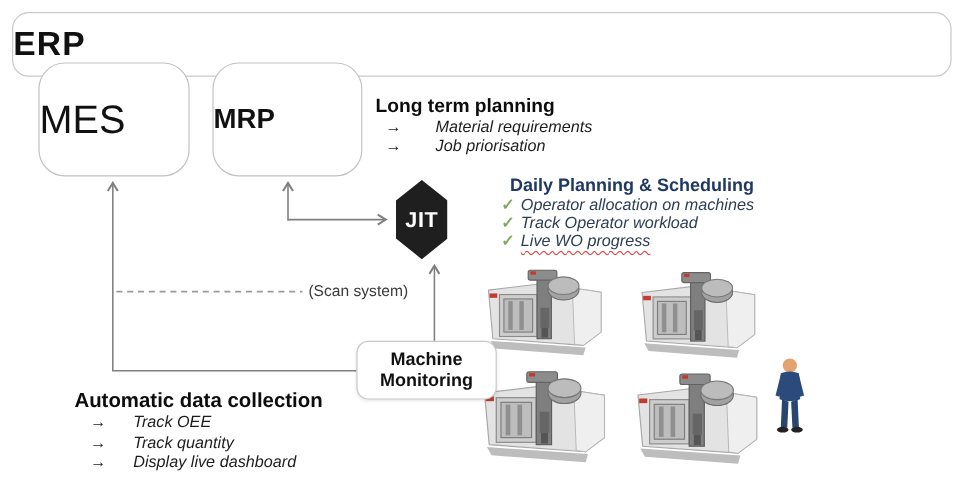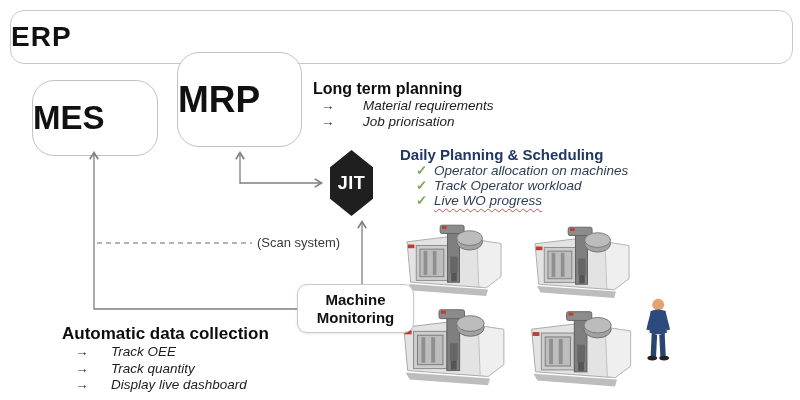--- a/index.html
+++ b/index.html
@@ -7,44 +7,44 @@
     position:relative; width:800px; height:400px; background:#ffffff;
     font-family:"Liberation Sans", sans-serif; overflow:hidden;
   }
   .box {
     position:absolute; background:#ffffff; border:1.6px solid #c9c9c9;
     display:flex; align-items:center; 
     box-sizing:border-box; color:#111;
   }
   .erp { left:10px; top:10px; width:783px; height:54px; border-radius:14px;
          font-size:28px; font-weight:bold; letter-spacing:1px; }
-  .mes { left:32px; top:52px; width:126px; height:76px; border-radius:22px;
-         font-size:33px; font-weight:bold; border-color:#c2c2c2;margin-top:28px; }
+  .mes { left:32px; top:52px; width:126px; height:95px; border-radius:22px;
+         font-size:33px; font-weight:normal; border-color:#c2c2c2; }
   .mrp { left:177px; top:52px; width:125px; height:95px; border-radius:22px;
-         font-size:37px; font-weight:bold; border-color:#c2c2c2; }
+         font-size:23px; font-weight:bold; border-color:#c2c2c2; }
   .mm  { left:297px; top:284px; width:117px; height:49px; border-radius:10px;
          font-size:15px; font-weight:bold; text-align:center; line-height:1.2;
          box-shadow:0 1px 3px rgba(0,0,0,0.10); padding:2px 8px; }
   .jit {
     position:absolute; left:330px; top:150px; width:43px; height:66px;
     background:#1f1f1f;
     clip-path:polygon(50% 0%, 100% 26%, 100% 74%, 50% 100%, 0% 74%, 0% 26%);
     color:#ffffff; font-weight:bold; font-size:18px; letter-spacing:0.5px;
     display:flex; align-items:center; justify-content:center;
   }
   .section { position:absolute; }
   .sec-title { font-weight:bold; line-height:17px; }
   .item-row { display:flex; align-items:baseline; font-style:italic;
               font-size:13.5px; color:#1d1d1d; line-height:15px; margin-top:1px; }
   .bullet { font-style:normal; font-weight:bold; }
   .ltp { left:313px; top:80px; }
   .ltp .sec-title { font-size:16px; color:#0d0d0d; }
   .ltp .bullet { margin-left:8px; width:16px; }
   .ltp .txt { margin-left:26px; }
-  .daily { left:400px; top:146px; }
+  .daily { left:400px; top:146px;text-align:right; }
   .daily .sec-title { font-size:15px; color:#1f3864; }
   .daily .item-row { color:#2c3e55; line-height:14px; font-size:13.5px; }
   .daily .check { font-style:normal; color:#7cab5e; width:13px;
                   margin-left:16px; margin-right:5px; font-weight:bold; }
   .adc { left:62px; top:312px; }
   .adc .sec-title { font-size:17px; color:#0d0d0d; line-height:19px;margin-top:12px; }
   .adc .bullet { margin-left:13px; width:20px; }
   .adc .txt { margin-left:16px; }
   .adc .item-row { line-height:15.5px; }
   .wavy { text-decoration-line:underline; text-decoration-style:wavy;

